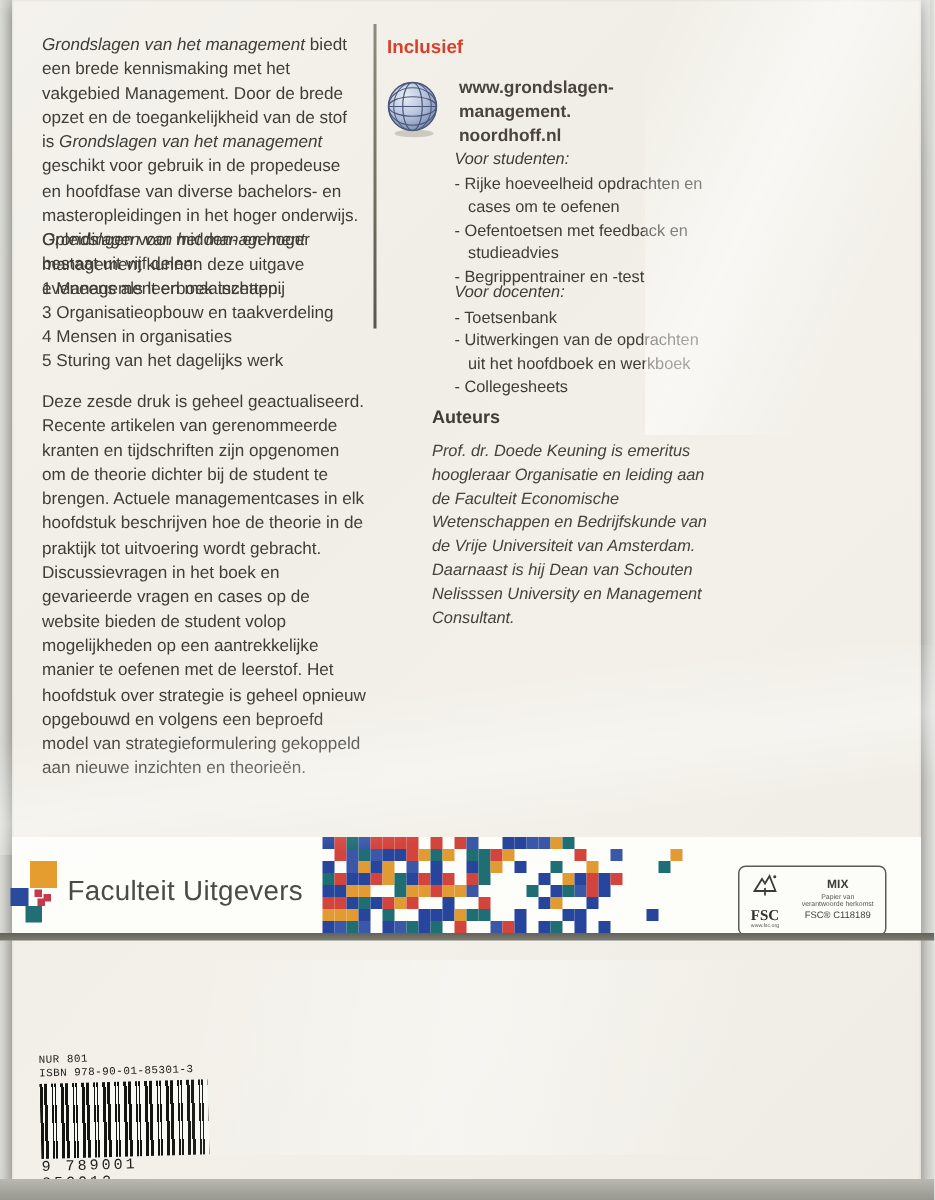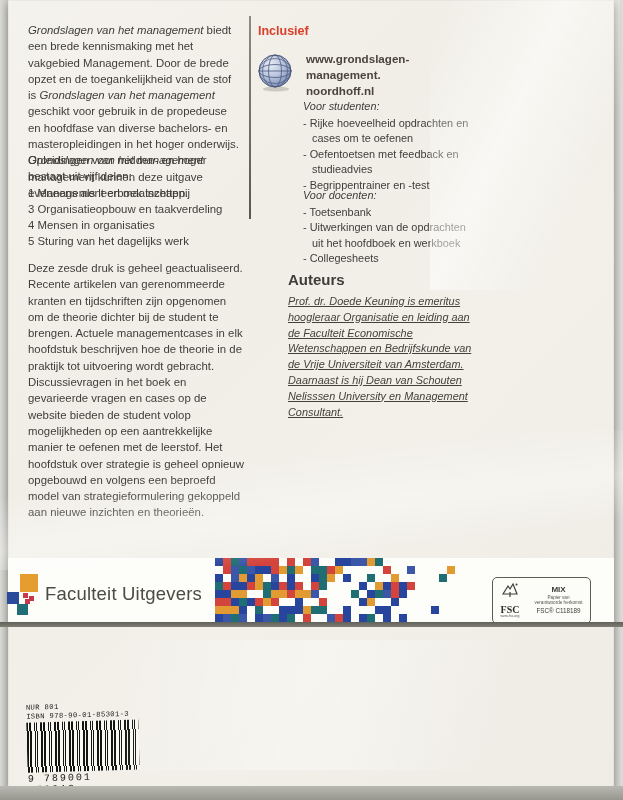--- a/index.html
+++ b/index.html
@@ -35,23 +35,23 @@
   .inclusief{position:absolute;left:258px;top:24px;font-size:12.5px;font-weight:bold;color:#d8402c;}
   .globe{position:absolute;left:256px;top:52px;width:40px;height:40px;}
   .website{position:absolute;left:306px;top:51px;width:168px;font-size:11.6px;line-height:16px;
            font-weight:bold;color:#4a443d;}
   .subcol{position:absolute;left:303px;width:172px;font-size:10.9px;line-height:15.6px;}
   .subcol .hd{font-style:italic;margin:0 0 1px 0;}
   .subcol ul{list-style:none;margin:0;padding:0;}
   .subcol li{padding-left:9px;text-indent:-9px;}
   .students{top:99px;}
   .teachers{top:188px;}
-  .authors-hd{position:absolute;left:288px;top:271px;font-size:15px;font-weight:bold;}
+  .authors-hd{position:absolute;left:288px;top:271px;font-size:12px;font-weight:bold;}
   .bio{position:absolute;left:288px;width:190px;font-size:10.9px;line-height:15.8px;font-style:italic;color:#45413b;}
-  .bio1{top:294px;text-decoration:underline;}
+  .bio1{top:294px;}
   .bio2{top:390px;}
 
   
   .band{position:absolute;left:8px;right:9px;top:558px;height:64px;background:#fdfdfa;}
   .rule{position:absolute;left:0px;right:0px;top:622px;height:5px;
         background:linear-gradient(#62625a,#7d7d73);}
   .mosaic{position:absolute;left:215px;top:558px;width:248px;height:64px;}
   .mosaic div{position:absolute;}
 
   

